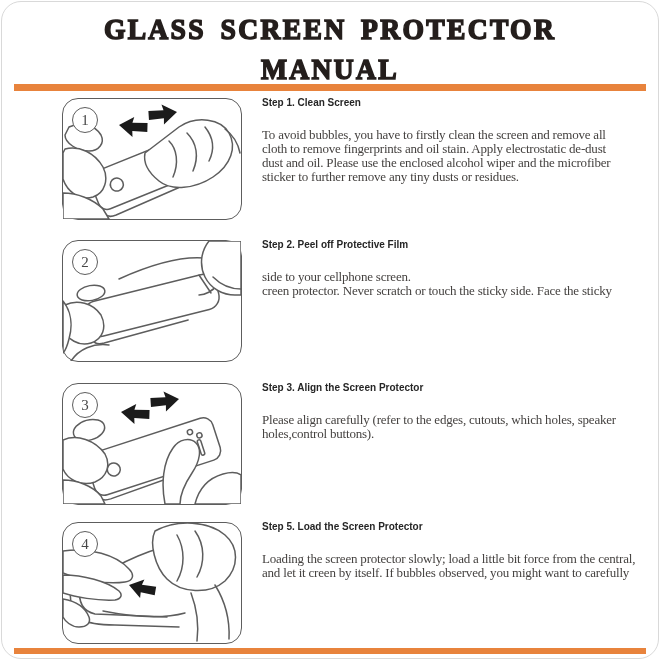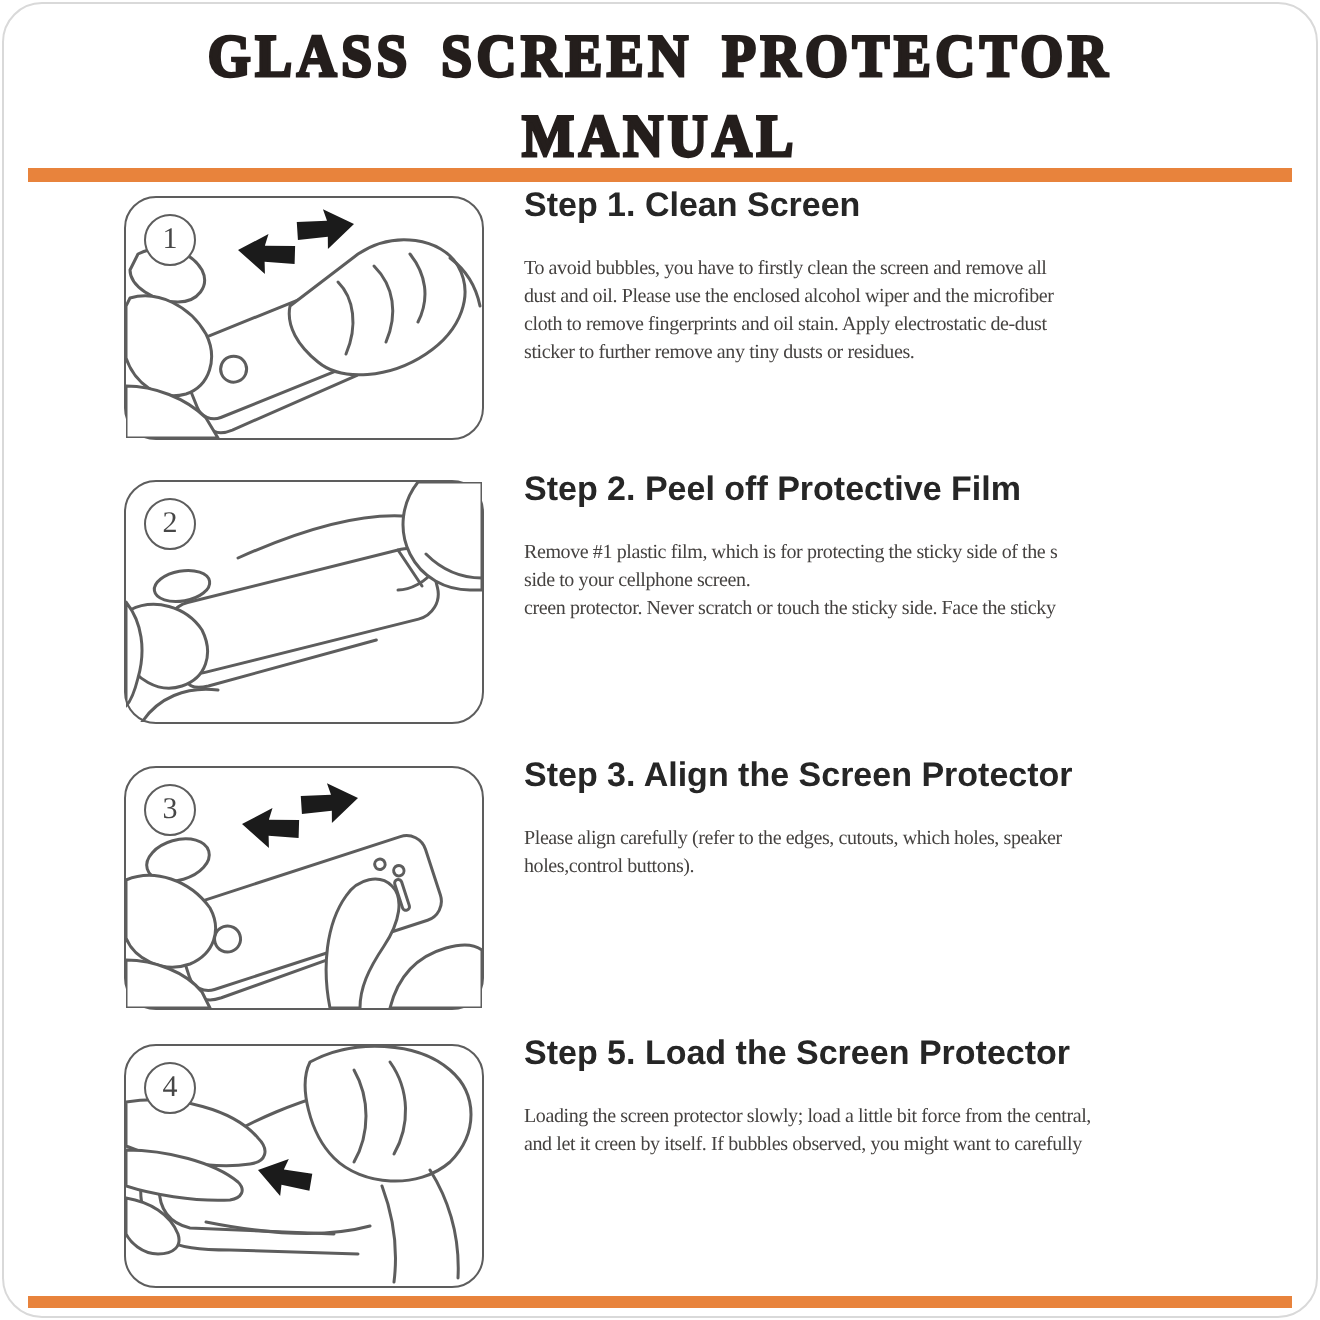--- a/index.html
+++ b/index.html
@@ -34,24 +34,24 @@
   }
   .illus-box svg{position:absolute;left:0;top:0;width:100%;height:100%;}
   .badge{
     position:absolute;left:9px;top:8px;width:24px;height:24px;
     border:1.3px solid #5d5d5d;border-radius:50%;
     font-size:15px;line-height:24px;text-align:center;color:#474747;background:#fff;
   }
   .step-text{position:absolute;left:262px;top:0;width:392px;}
   .step-heading{
     margin:0;font-family:"Liberation Sans", sans-serif;font-weight:700;
-    font-size:17px;line-height:20px;color:#262626;
+    font-size:10px;line-height:20px;color:#262626;
   }
   .step-body{
-    margin-top:15px;font-size:10px;line-height:14px;
+    margin-top:15px;font-size:13px;line-height:14px;
     letter-spacing:-0.2px;color:#454240;
   }
   .body-line{white-space:nowrap;}
 </style>
 </head>
 <body>
 
 <div class="page">
   <div class="card-frame"></div>
 
@@ -86,22 +86,22 @@
             <path transform="translate(114,13) rotate(-10)" d="M0,0 L-14,-10 L-13,-4 L-28,-6 L-29,3 L-14,4 L-15,10 Z"></path>
           </g>
         </g>
       </svg>
       <div class="badge">1</div>
     </div>
     <div class="step-text">
       <h2 class="step-heading">Step 1. Clean Screen</h2>
       <div class="step-body">
         <div class="body-line">To avoid bubbles, you have to firstly clean the screen and remove all</div>
+        <div class="body-line">cloth to remove fingerprints and oil stain. Apply electrostatic de-dust</div>
         <div class="body-line">dust and oil. Please use the enclosed alcohol wiper and the microfiber</div>
-        <div class="body-line">cloth to remove fingerprints and oil stain. Apply electrostatic de-dust</div>
         <div class="body-line">sticker to further remove any tiny dusts or residues.</div>
       </div>
     </div>
   </section>
 
   <section class="step-row row-2">
     <div class="illus-box">
       <svg viewBox="0 0 178 120" role="img">
         <g fill="none" stroke="#5d5d5d" stroke-width="1.5" stroke-linecap="round" stroke-linejoin="round">
           <g transform="rotate(-14 90 62)">
@@ -117,21 +117,20 @@
           <path fill="#ffffff" d="M2,64 C14,58 30,62 38,74 C44,86 40,98 28,102 C16,106 4,98 0,88 L0,66 Z"></path>
           <path fill="#ffffff" d="M0,60 C8,70 10,84 6,98 C4,106 2,110 0,112 Z"></path>
           <path d="M8,120 C16,108 30,102 46,104"></path>
         </g>
       </svg>
       <div class="badge">2</div>
     </div>
     <div class="step-text">
       <h2 class="step-heading">Step 2. Peel off Protective Film</h2>
       <div class="step-body">
-        <div class="body-line">Remove #1 plastic film, which is for protecting the sticky side of the s</div>
         <div class="body-line">side to your cellphone screen.</div>
         <div class="body-line">creen protector. Never scratch or touch the sticky side. Face the sticky</div>
       </div>
     </div>
   </section>
 
   <section class="step-row row-3">
     <div class="illus-box">
       <svg viewBox="0 0 178 120" role="img">
         <g fill="none" stroke="#5d5d5d" stroke-width="1.5" stroke-linecap="round" stroke-linejoin="round">

